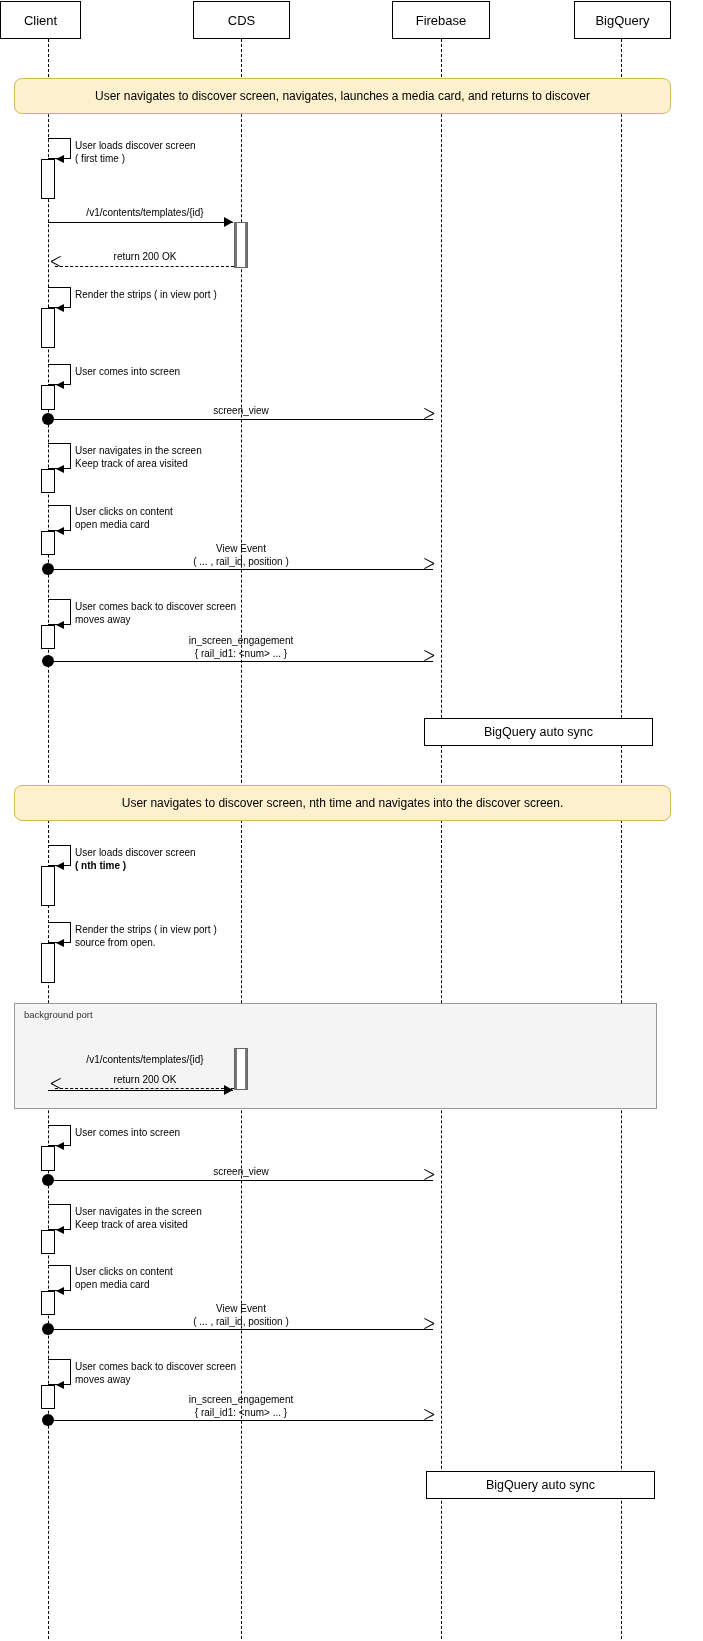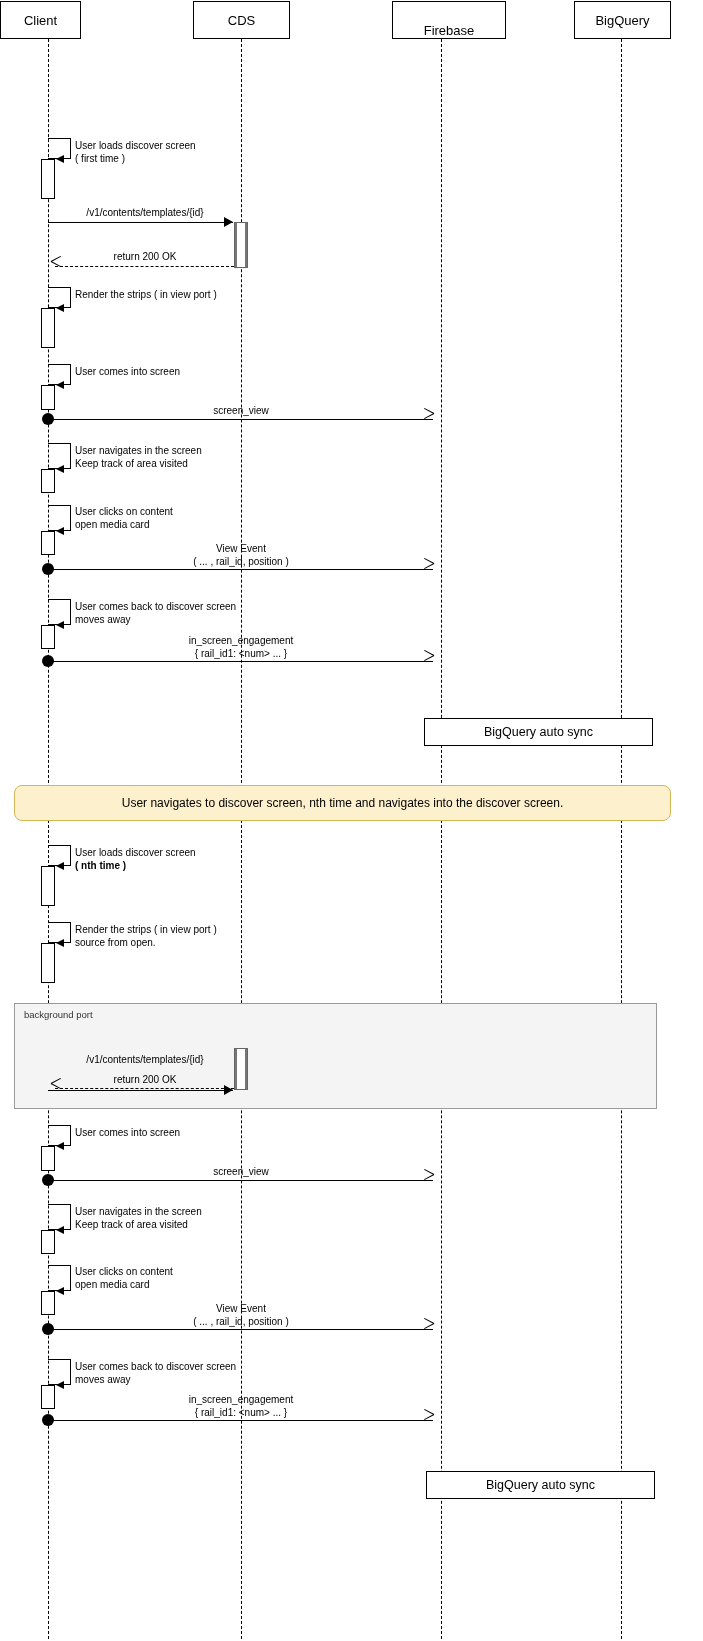--- a/index.html
+++ b/index.html
@@ -65,32 +65,35 @@
 <body>
 
 <div id="stage">
 
   <div class="participant" style="left:0px;top:1px;width:81px;">
     <span>Client</span>
   </div>
   <div class="participant" style="left:193px;top:1px;width:97px;">
     <span>CDS</span>
   </div>
-  <div class="participant" style="left:392px;top:1px;width:114px;align-items:flex-end;">
+  <div class="participant" style="left:392px;top:1px;width:98px;">
     <span>Firebase</span>
   </div>
   <div class="participant" style="left:574px;top:1px;width:97px;">
     <span>BigQuery</span>
   </div>
 
   <div class="lifeline" style="left:48px;top:39px;height:1600px;"></div>
   <div class="lifeline" style="left:241px;top:39px;height:1600px;"></div>
   <div class="lifeline" style="left:441px;top:39px;height:1600px;"></div>
   <div class="lifeline" style="left:621px;top:39px;height:1600px;"></div>
 
+  <div class="section-note" style="left:14px;top:78px;width:657px;">
+    <span>User navigates to discover screen, navigates, launches a media card, and returns to discover</span>
+  </div>
 
   <div class="selfcall" style="left:48px;top:138px;width:23px;height:21px;"></div>
   <div class="selfcall-head" style="left:56px;top:155px;"></div>
   <div class="activation" style="left:41px;top:159px;height:40px;"></div>
   <div class="lbl" style="left:75px;top:139px;">User loads discover screen</div>
   <div class="lbl" style="left:75px;top:152px;">( first time )</div>
 
   <div class="msg-line" style="left:48px;top:222px;width:185px;"></div>
   <div class="arrow-solid" style="left:224px;top:217px;"></div>
   <div class="lbl ctr" style="left:145px;top:206px;">/v1/contents/templates/{id}</div>

